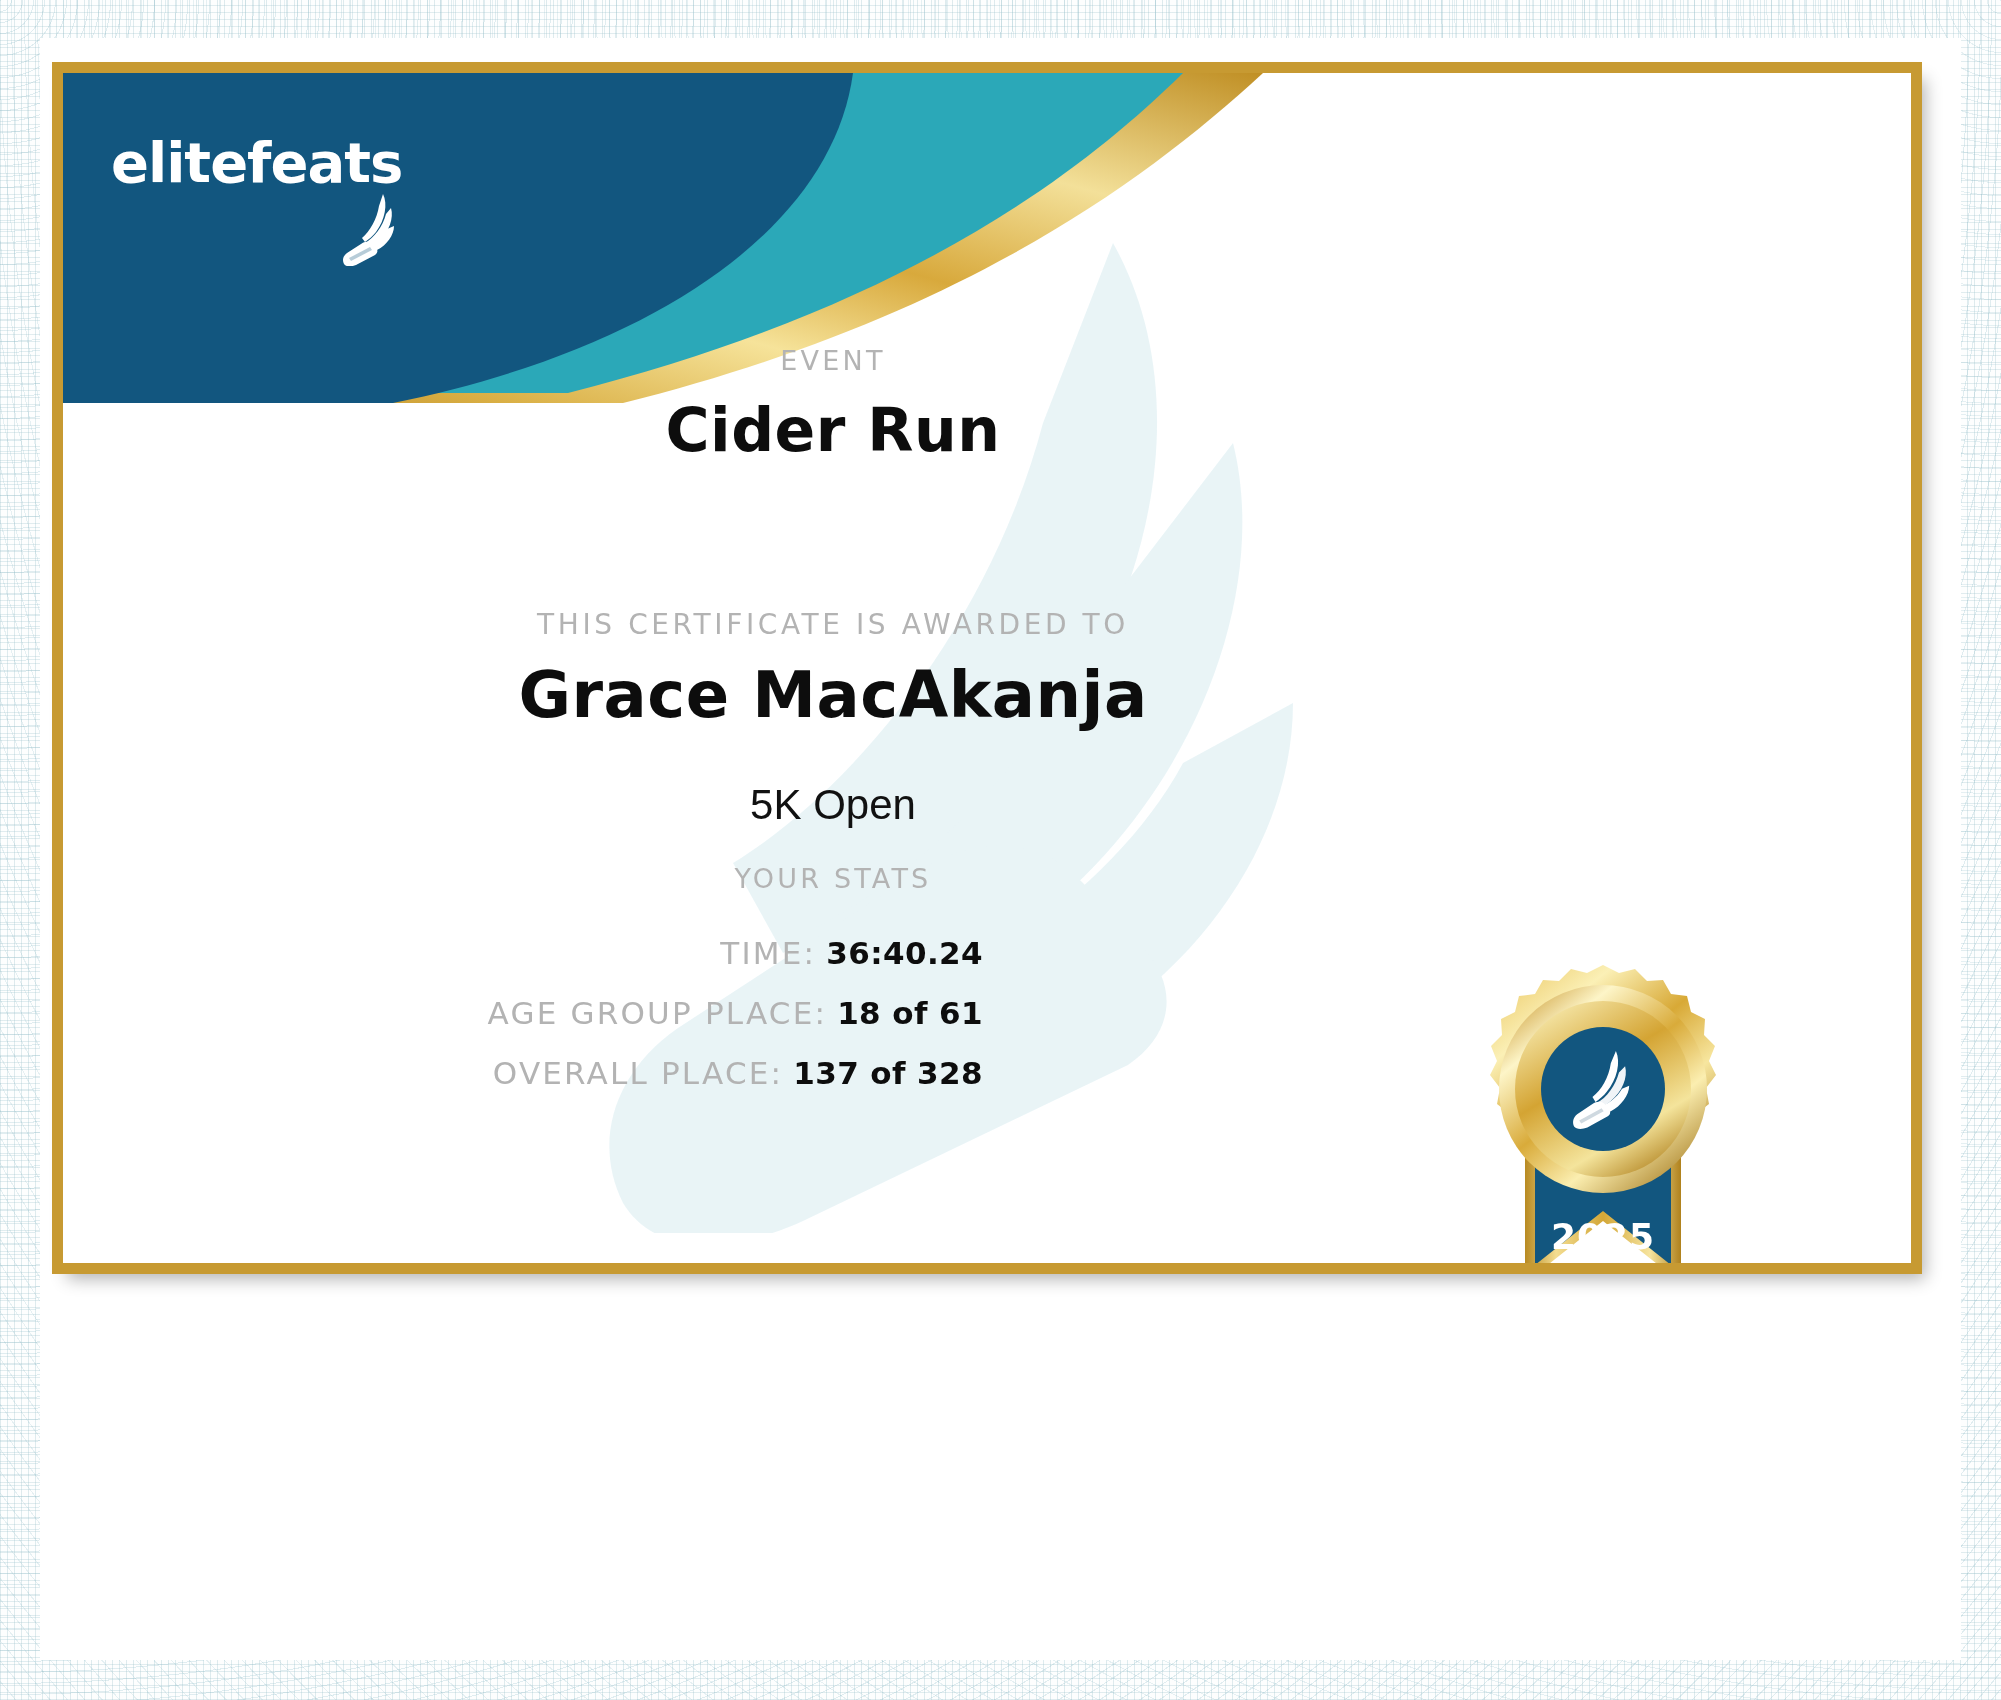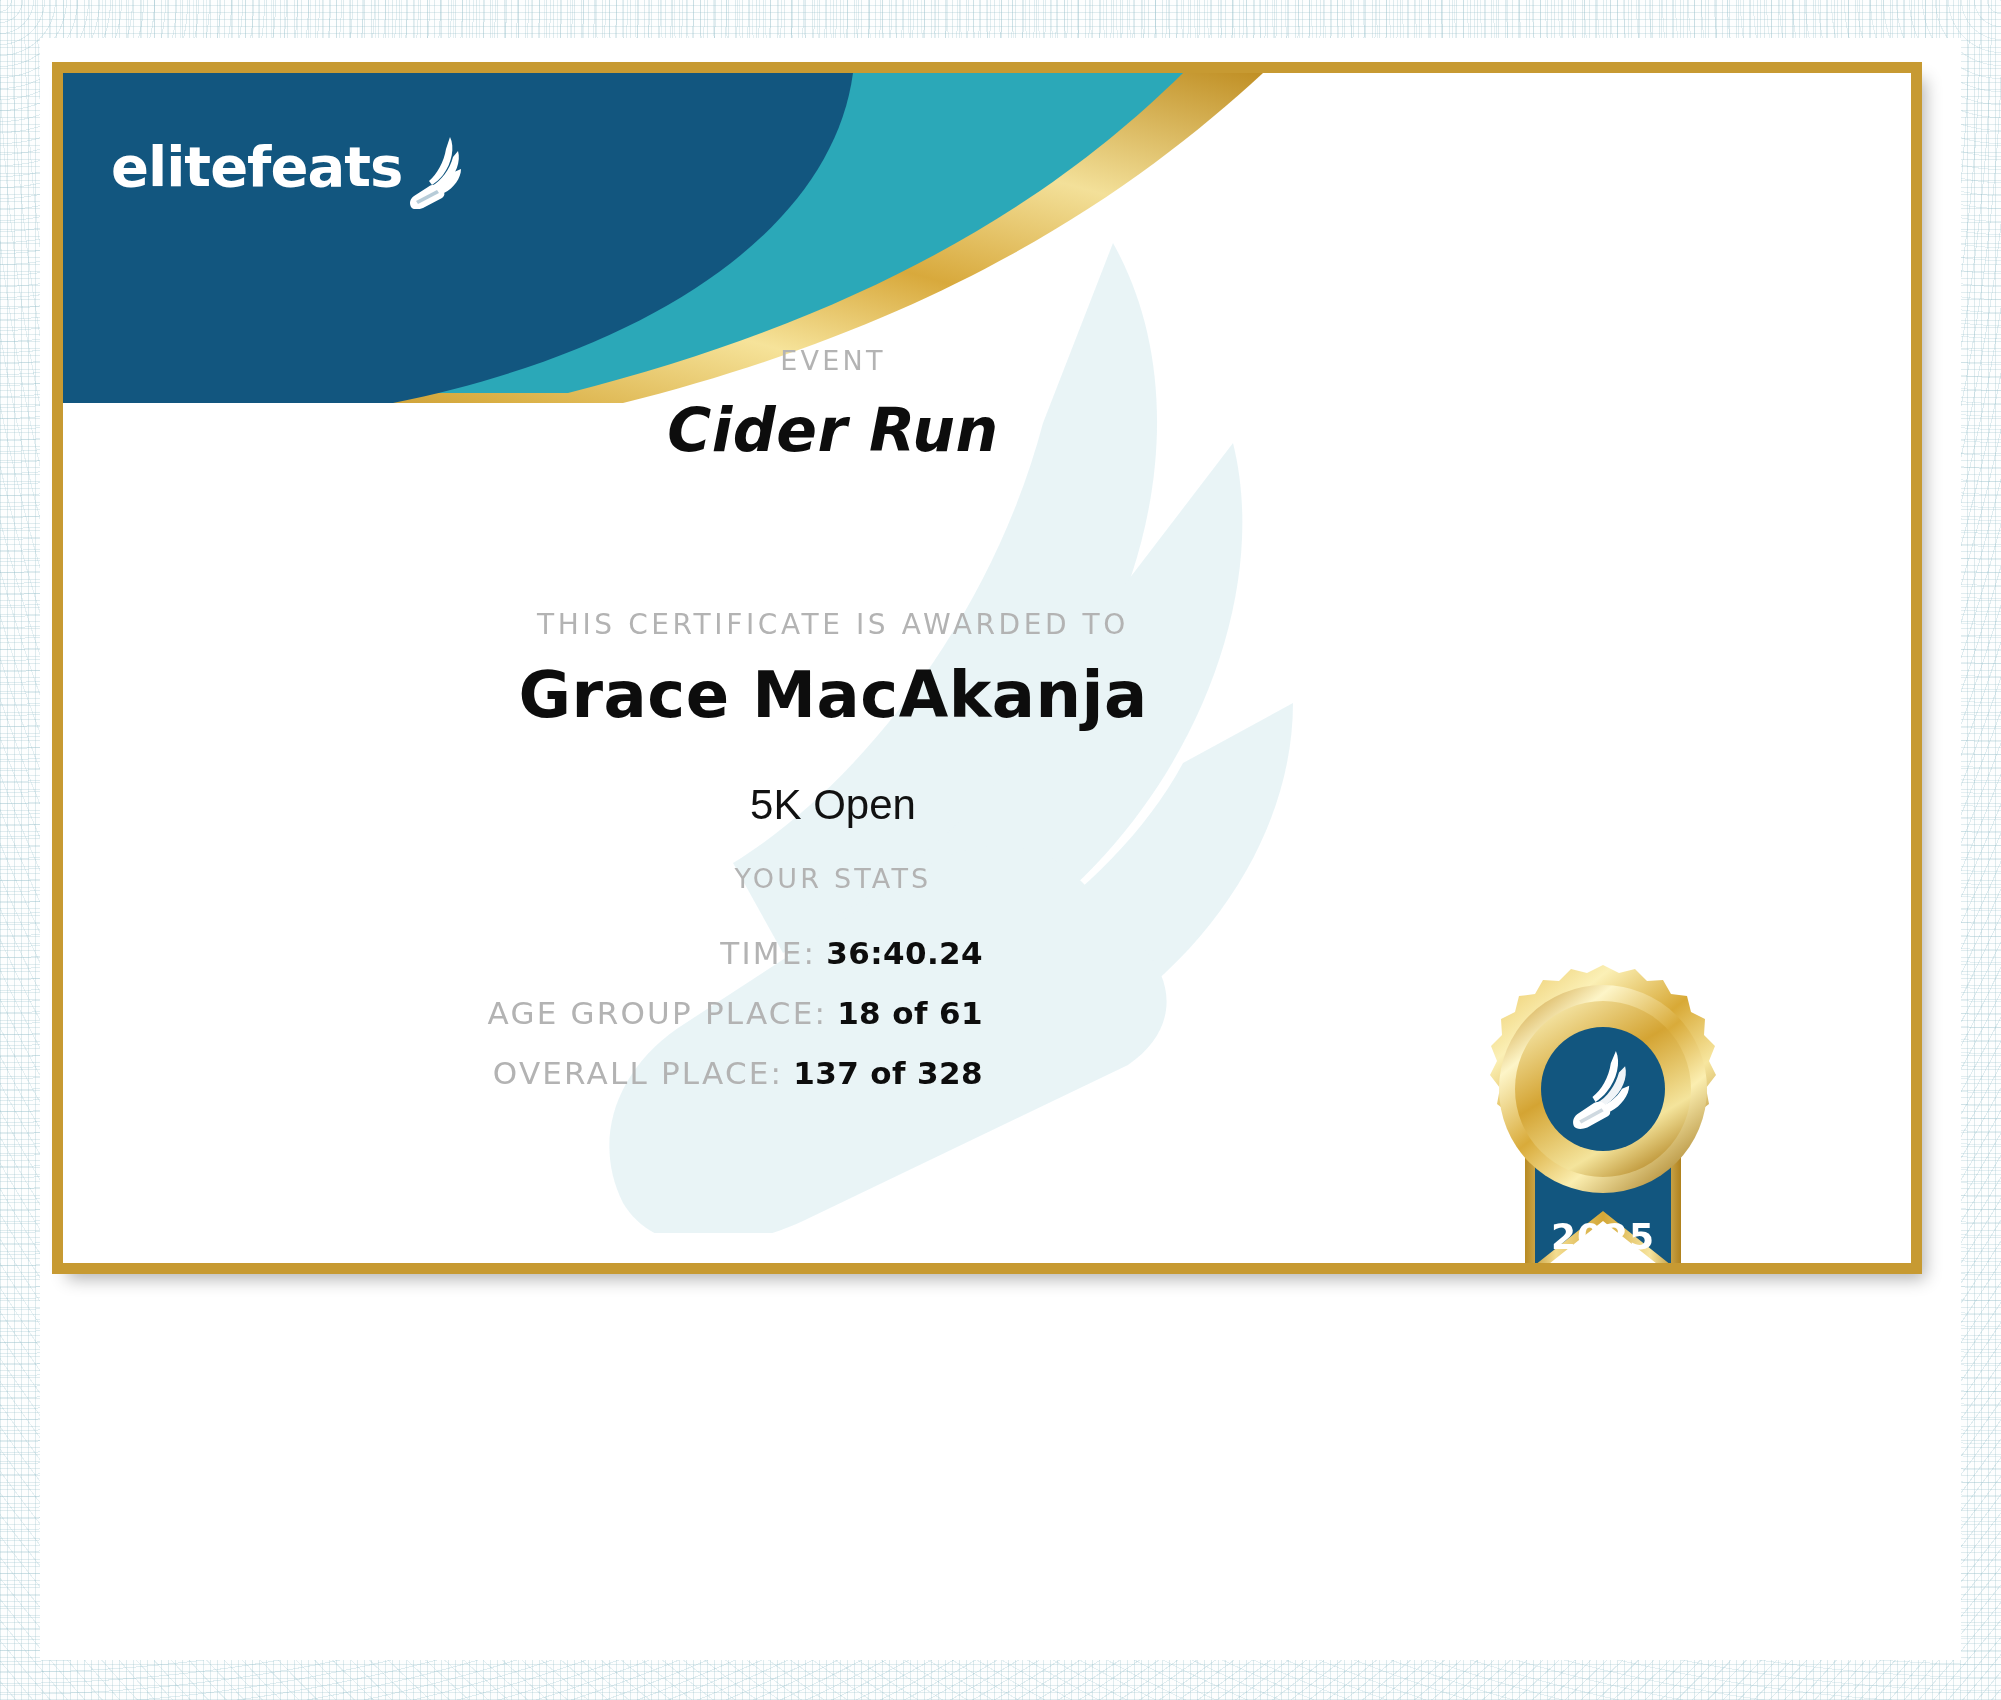--- a/index.html
+++ b/index.html
@@ -32,21 +32,21 @@
     background:#ffffff;
     box-shadow:0 0 0 1px #b5892a inset, 9px 11px 16px -6px rgba(0,0,0,.30);
     overflow:hidden;
   }
   #frame-inner{position:absolute;inset:0;overflow:hidden;background:#fff;}
 
   
   .corner-svg{position:absolute;left:0;top:0;width:1200px;height:330px;}
 
   
-  #logo{position:absolute;left:48px;top:62px;display:flex;align-items:center;gap:1px;}
+  #logo{position:absolute;left:48px;top:62px;display:flex;align-items:flex-end;gap:1px;flex-direction:column;}
   #logo .word{
     font-family:"DejaVu Sans",sans-serif;
     font-size:56px;font-weight:700;color:#ffffff;letter-spacing:-1px;
     line-height:1;
   }
   #logo .wing{width:66px;height:74px;margin-bottom:-10px;}
 
   
   #watermark{
     position:absolute;left:440px;top:100px;width:840px;height:1060px;
@@ -57,21 +57,21 @@
   .block{position:absolute;left:0;width:1540px;text-align:center;}
   .lbl{
     font-family:"DejaVu Sans",sans-serif;
     color:#b3b3b3;font-size:27px;letter-spacing:3.2px;font-weight:400;
   }
   .big{
     font-family:"DejaVu Sans",sans-serif;
     color:#0d0d0d;font-weight:700;letter-spacing:.5px;
   }
   #event-label{top:272px;}
-  #event-name{top:322px;font-size:60px;font-style:italic;}
+  #event-name{top:322px;font-size:60px;}
   #awarded-label{top:535px;font-size:28px;letter-spacing:3.6px;}
   #recipient-name{top:585px;font-size:64px;}
   #division{top:672px;font-family:"Liberation Sans",sans-serif;font-size:42px;color:#111;margin-top:36px;}
   #stats-label{top:790px;font-size:27px;letter-spacing:3.2px;}
 
   #stats{position:absolute;left:0;top:862px;width:1540px;}
   .stat-row{
     text-align:right;padding-right:620px;margin-bottom:24px;white-space:nowrap;padding-left:42px;
   }
   .stat-key{

